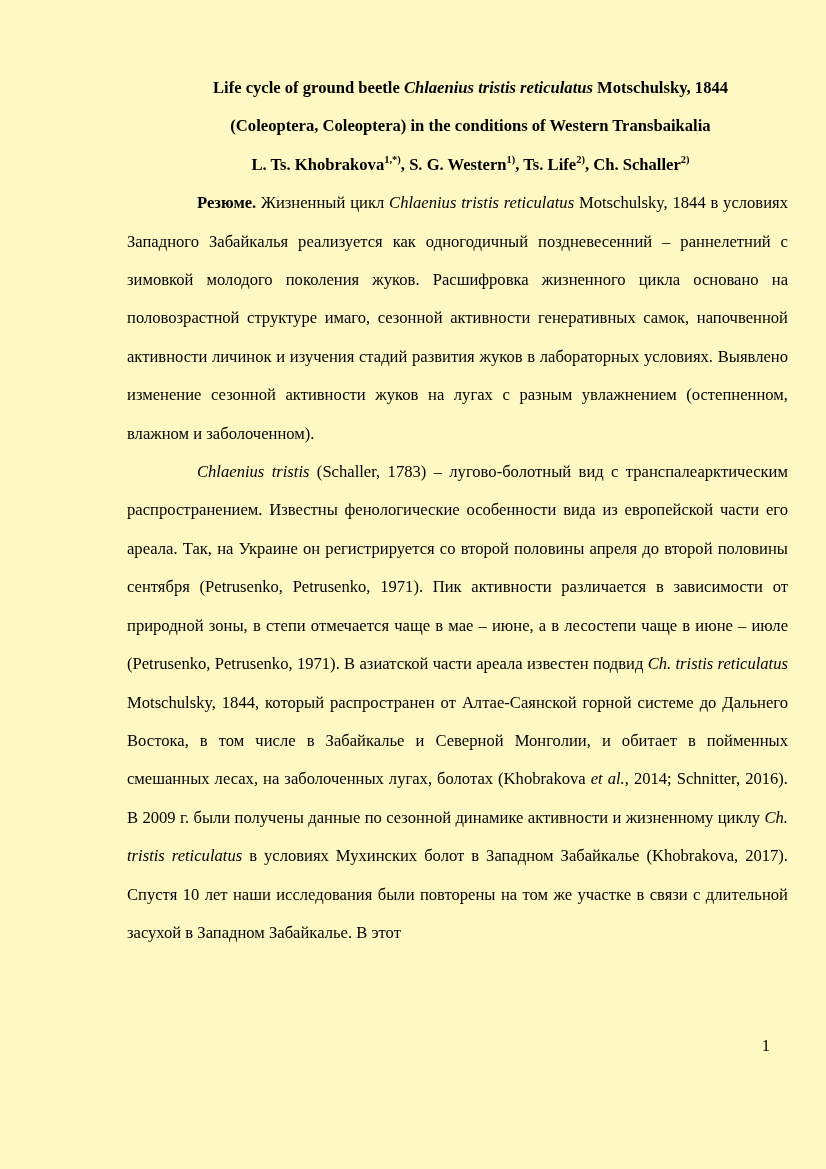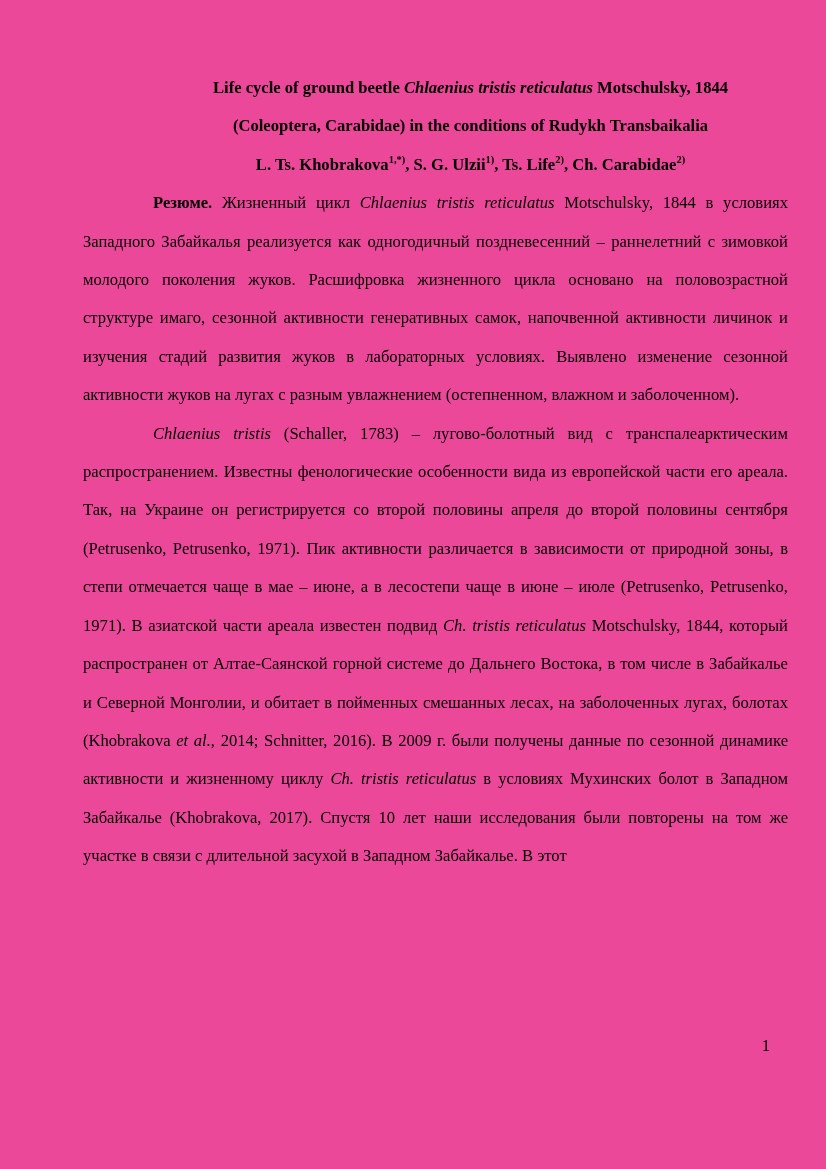--- a/index.html
+++ b/index.html
@@ -1,35 +1,36 @@
 <!DOCTYPE html>
 <html><head>
 <meta charset="utf-8">
 <style>
   html, body { margin: 0; padding: 0; background: #ffffff; }
   .page {
     position: relative;
     width: 826px;
     height: 1169px;
-    background: #ec4899;
+    background: #fef9c3;
     color: #000000;
     font-family: "Liberation Serif", "DejaVu Serif", serif;
     font-size: 16.6px;
     overflow: hidden;
   }
   .content { padding: 69px 38px 0 83px; }
   p { margin: 0; line-height: 38.4px; }
   .title-line, .authors-line, .section-heading {
     text-align: center;
     text-indent: 70px;
     font-weight: bold;
   }
   .para {
     text-align: justify;
     text-indent: 70px;
+    margin-left: 44px;
   }
   .b { font-weight: bold; }
   .i { font-style: italic; }
   sup.author-sup {
     font-size: 10.5px;
     font-weight: bold;
     line-height: 0;
     vertical-align: super;
   }
   .page-number {
@@ -40,23 +41,23 @@
   }
 </style>
 </head>
 <body>
 
 <div class="page">
   <div class="content">
 
     <p class="title-line"><span>Life cycle of ground beetle </span><span class="i">Chlaenius tristis reticulatus</span><span> Motschulsky, 1844</span></p>
 
-    <p class="title-line"><span>(Coleoptera, Carabidae) in the conditions of Rudykh Transbaikalia</span></p>
+    <p class="title-line"><span>(Coleoptera, Coleoptera) in the conditions of Western Transbaikalia</span></p>
 
-    <p class="authors-line"><span>L. Ts. Khobrakova</span><sup class="author-sup">1,*)</sup><span>, </span><span>S. G. Ulzii</span><sup class="author-sup">1)</sup><span>, </span><span>Ts. Life</span><sup class="author-sup">2)</sup><span>, </span><span>Ch. Carabidae</span><sup class="author-sup">2)</sup></p>
+    <p class="authors-line"><span>L. Ts. Khobrakova</span><sup class="author-sup">1,*)</sup><span>, </span><span>S. G. Western</span><sup class="author-sup">1)</sup><span>, </span><span>Ts. Life</span><sup class="author-sup">2)</sup><span>, </span><span>Ch. Schaller</span><sup class="author-sup">2)</sup></p>
 
     <p class="para"><span class="b">Резюме.</span><span> Жизненный цикл </span><span class="i">Chlaenius tristis reticulatus</span><span> Motschulsky, 1844 в условиях Западного Забайкалья реализуется как одногодичный поздневесенний – раннелетний с зимовкой молодого поколения жуков. Расшифровка жизненного цикла основано на половозрастной структуре имаго, сезонной активности генеративных самок, напочвенной активности личинок и изучения стадий развития жуков в лабораторных условиях. Выявлено изменение сезонной активности жуков на лугах с разным увлажнением (остепненном, влажном и заболоченном).</span></p>
 
 
     <p class="para"><span class="i">Chlaenius tristis</span><span> (Schaller, 1783) – лугово-болотный вид с транспалеарктическим распространением. Известны фенологические особенности вида из европейской части его ареала. Так, на Украине он регистрируется со второй половины апреля до второй половины сентября (Petrusenko, Petrusenko, 1971). Пик активности различается в зависимости от природной зоны, в степи отмечается чаще в мае – июне, а в лесостепи чаще в июне – июле (Petrusenko, Petrusenko, 1971). В азиатской части ареала известен подвид </span><span class="i">Ch. tristis reticulatus</span><span> Motschulsky, 1844, который распространен от Алтае-Саянской горной системе до Дальнего Востока, в том числе в Забайкалье и Северной Монголии, и обитает в пойменных смешанных лесах, на заболоченных лугах, болотах (Khobrakova </span><span class="i">et al.</span><span>, 2014; Schnitter, 2016). В 2009 г. были получены данные по сезонной динамике активности и жизненному циклу </span><span class="i">Ch. tristis reticulatus</span><span> в условиях Мухинских болот в Западном Забайкалье (Khobrakova, 2017). Спустя 10 лет наши исследования были повторены на том же участке в связи с длительной засухой в Западном Забайкалье. В этот</span></p>
 
   </div>
 
   <div class="page-number">1</div>
 </div>

